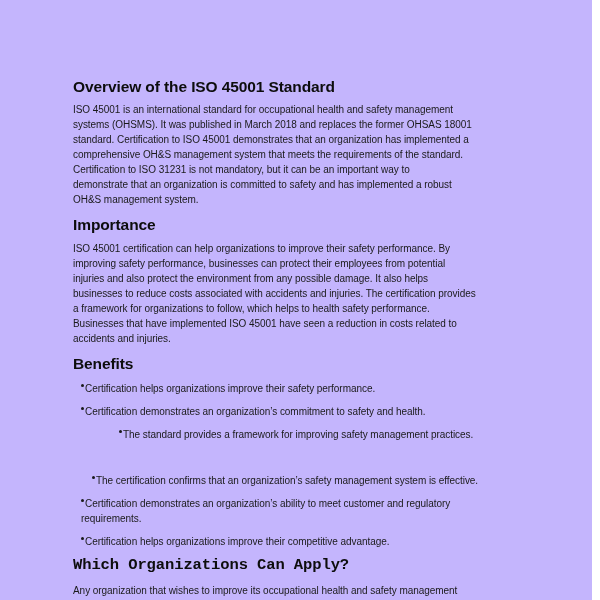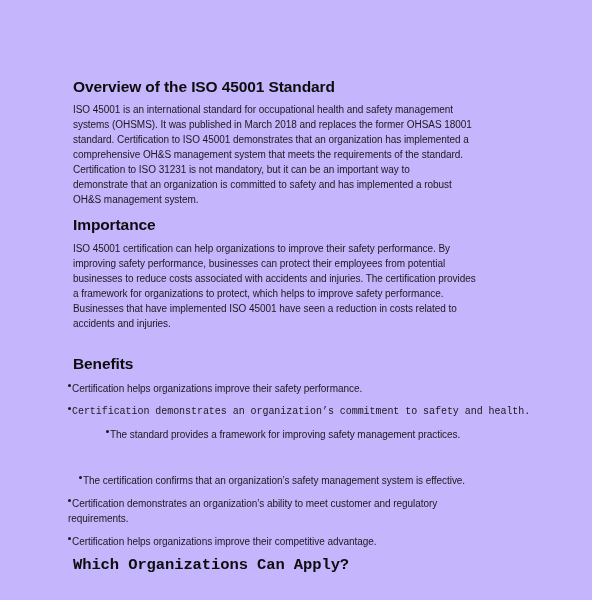--- a/index.html
+++ b/index.html
@@ -43,21 +43,21 @@
       display: block;
       height: 15px;
       line-height: 15px;
       font-size: 10px;
       color: #1a1a1a;
       white-space: nowrap;
       letter-spacing: -0.05px;
     }
     .bullet-item {
       position: absolute;
-      left: 68px;
+      left: 81px;
       width: 460px;
     }
     .bullet-item .line {
       position: relative;
     }
     .bullet-dot {
       display: inline-block;
       width: 3px;
       height: 3px;
       background: #1a1a1a;
@@ -80,43 +80,47 @@
     <span class="line">comprehensive OH&amp;S management system that meets the requirements of the standard.</span>
     <span class="line">Certification to ISO 31231 is not mandatory, but it can be an important way to</span>
     <span class="line">demonstrate that an organization is committed to safety and has implemented a robust</span>
     <span class="line">OH&amp;S management system.</span>
   </div>
 
   <div class="h" style="top:216px;">Importance</div>
   <div class="para" style="top:241px;">
     <span class="line">ISO 45001 certification can help organizations to improve their safety performance. By</span>
     <span class="line">improving safety performance, businesses can protect their employees from potential</span>
+    <span class="line">injuries and also protect the environment from any possible damage. It also helps</span>
     <span class="line">businesses to reduce costs associated with accidents and injuries. The certification provides</span>
-    <span class="line">a framework for organizations to protect, which helps to improve safety performance.</span>
+    <span class="line">a framework for organizations to follow, which helps to health safety performance.</span>
     <span class="line">Businesses that have implemented ISO 45001 have seen a reduction in costs related to</span>
     <span class="line">accidents and injuries.</span>
   </div>
 
   <div class="h" style="top:355px;">Benefits</div>
 
   <div class="bullet-item" style="top:381px;">
     <span class="line"><span class="bullet-dot"></span><span>Certification helps organizations improve their safety performance.</span></span>
   </div>
-  <div class="bullet-item" style="top:404px;font-family:Liberation Mono, monospace;">
+  <div class="bullet-item" style="top:404px;">
     <span class="line"><span class="bullet-dot"></span><span>Certification demonstrates an organization’s commitment to safety and health.</span></span>
   </div>
   <div class="bullet-item" style="top:427px;margin-left:38px;">
     <span class="line"><span class="bullet-dot"></span><span>The standard provides a framework for improving safety management practices.</span></span>
   </div>
   <div class="bullet-item" style="top:473px;margin-left:11px;">
     <span class="line"><span class="bullet-dot"></span><span>The certification confirms that an organization’s safety management system is effective.</span></span>
   </div>
   <div class="bullet-item" style="top:496px;">
     <span class="line"><span class="bullet-dot"></span><span>Certification demonstrates an organization’s ability to meet customer and regulatory</span></span>
     <span class="line">requirements.</span>
   </div>
   <div class="bullet-item" style="top:534px;">
     <span class="line"><span class="bullet-dot"></span><span>Certification helps organizations improve their competitive advantage.</span></span>
   </div>
 
   <div class="h" style="top:556px;font-family:Liberation Mono, monospace;">Which Organizations Can Apply?</div>
+  <div class="para" style="top:583px;">
+    <span class="line">Any organization that wishes to improve its occupational health and safety management</span>
+  </div>
 
 </div>
 
 </body></html>

